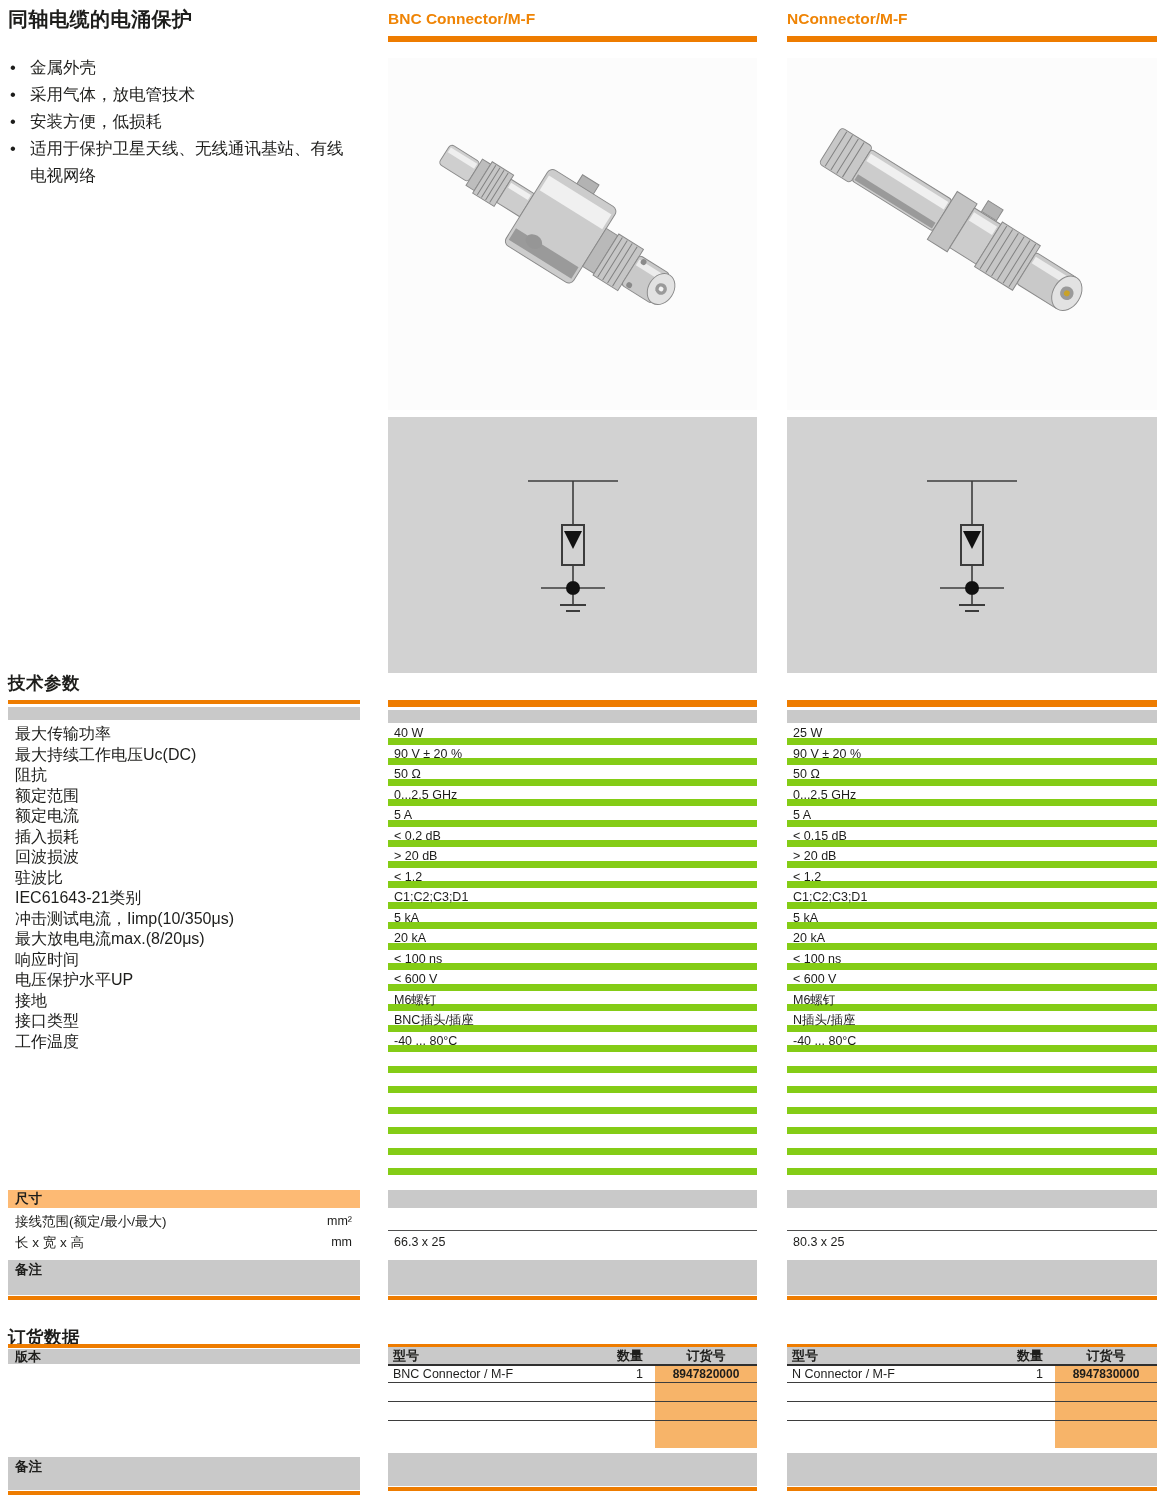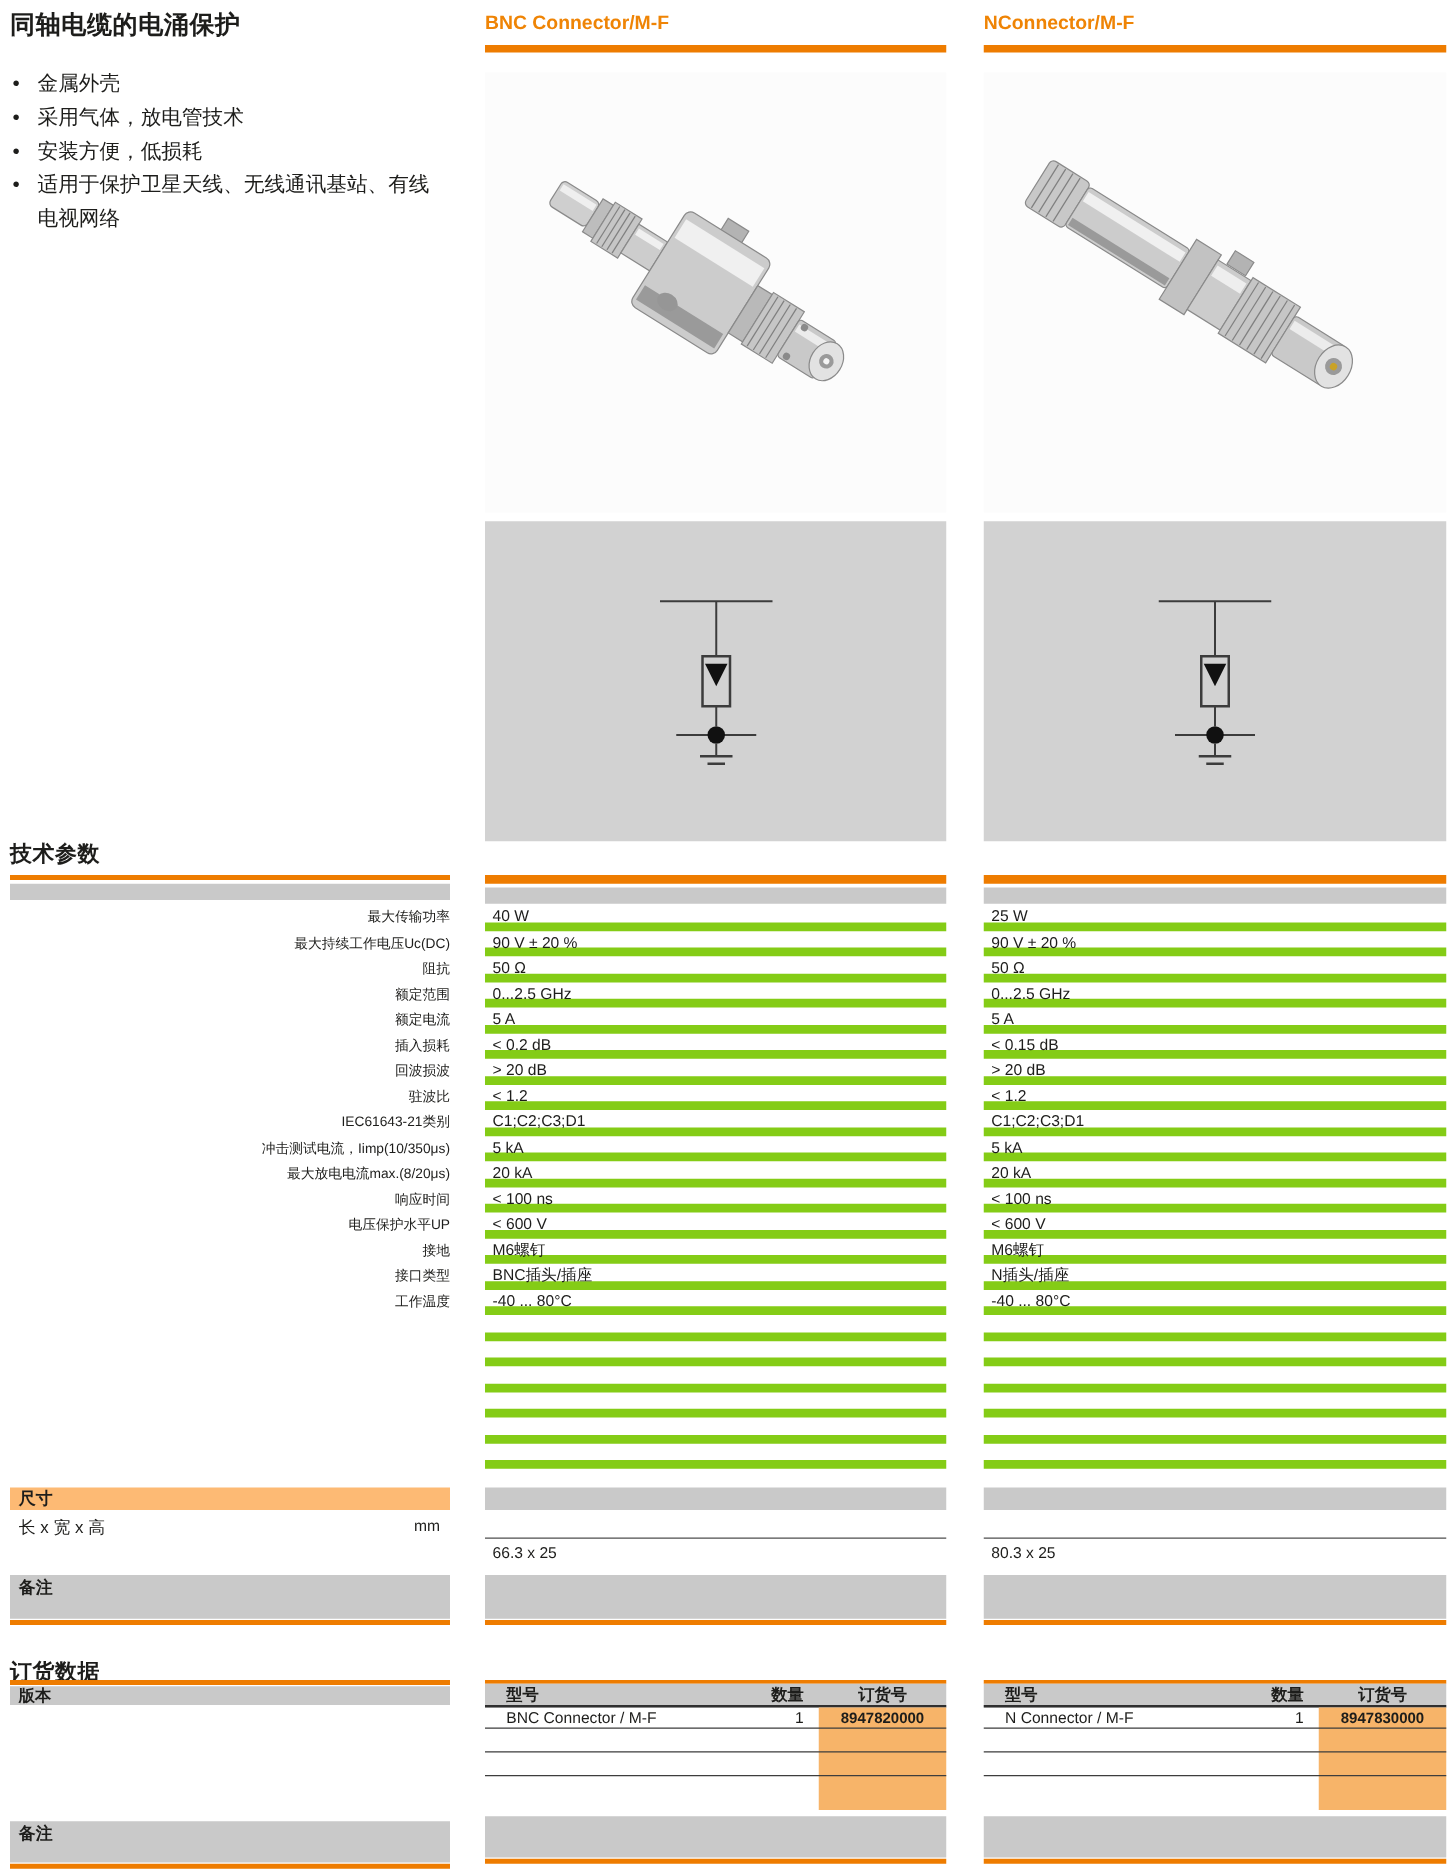--- a/index.html
+++ b/index.html
@@ -24,21 +24,21 @@
   .diagram{top:417px;height:256px;background:#d2d2d2;}
   .schem{position:absolute;top:56px;left:50%;margin-left:-70px;}
 
   
   .tech-title{position:absolute;left:8px;top:671px;font-size:17.5px;font-weight:bold;letter-spacing:.5px;}
   .tech-underline{left:8px;top:700px;width:352px;height:4px;background:#ee7c00;}
   .tech-graybar-left{left:8px;top:707px;width:352px;height:13px;background:#c9c9c9;}
   .tech-orange{top:700px;height:7px;background:#ee7c00;}
   .tech-gray{top:710px;height:13px;background:#c9c9c9;}
   #param-labels{left:8px;top:724px;width:352px;}
-  .param-label{height:20.5px;line-height:20.5px;font-size:11px;padding-left:7px;white-space:nowrap;text-align:right;}
+  .param-label{height:20.5px;line-height:20.5px;font-size:16px;padding-left:7px;white-space:nowrap;}
   .values{top:724px;}
   .value-row{height:20.5px;line-height:19.5px;font-size:12.5px;padding-left:6px;
              border-bottom:7px solid #84cc16;box-sizing:border-box;white-space:nowrap;}
 
   
   .dim-bar-left{left:8px;top:1190px;width:352px;height:18px;background:#fdba74;font-size:13.5px;
                 font-weight:bold;line-height:18px;padding-left:7px;box-sizing:border-box;}
   .dim-bar{top:1190px;height:18px;background:#c9c9c9;}
   #dim-labels{left:8px;top:1211px;width:352px;}
   .dim-row{display:flex;justify-content:space-between;height:21px;line-height:21px;font-size:13.5px;
@@ -67,21 +67,21 @@
   .order-table{top:1344px;}
   .t-top{height:3px;background:#ee7c00;}
   .t-header{height:17px;background:#c9c9c9;border-bottom:2px solid #2f2f2f;display:flex;
             align-items:center;font-weight:bold;font-size:13px;}
   .t-rows{position:relative;}
   .order-highlight{position:absolute;top:0;right:0;width:102px;height:82px;background:#f7b469;}
   .order-row{position:relative;display:flex;align-items:center;height:19px;
              border-bottom:1px solid #3d3d3d;font-size:12.5px;box-sizing:border-box;}
   .order-row.data{height:17px;}
   .order-row.last{height:23px;border-bottom:none;}
-  .o-model{flex:1;padding-left:5px;white-space:nowrap;margin-left:12px;}
+  .o-model{flex:1;padding-left:5px;white-space:nowrap;}
   .o-qty{width:62px;text-align:right;padding-right:12px;}
   .o-num{width:102px;text-align:center;}
   .order-row .o-num{font-weight:bold;font-size:12px;}
   .t-note{height:33px;background:#c9c9c9;margin-top:9px;}
   .t-bottom{height:4px;background:#ee7c00;margin-top:1px;}
 </style>
 </head>
 <body>
 
 <div class="page">
@@ -281,20 +281,24 @@
       <div class="value-row empty"></div>
       <div class="value-row empty"></div>
       <div class="value-row empty"></div>
     </div>
 
   <div class="abs dim-bar-left">尺寸</div>
   <div class="abs cb dim-bar"></div>
   <div class="abs cn dim-bar"></div>
   <div class="abs" id="dim-labels">
       <div class="dim-row">
+        <div class="dim-label">接线范围(额定/最小/最大)</div>
+        <div class="dim-unit">mm²</div>
+      </div>
+      <div class="dim-row">
         <div class="dim-label">长 x 宽 x 高</div>
         <div class="dim-unit">mm</div>
       </div>
     </div>
   <div class="abs cb dims" id="bnc-dims">
       <div class="dim-val first"></div>
       <div class="dim-val">66.3 x 25</div>
     </div>
   <div class="abs cn dims" id="n-dims">
       <div class="dim-val first"></div>

